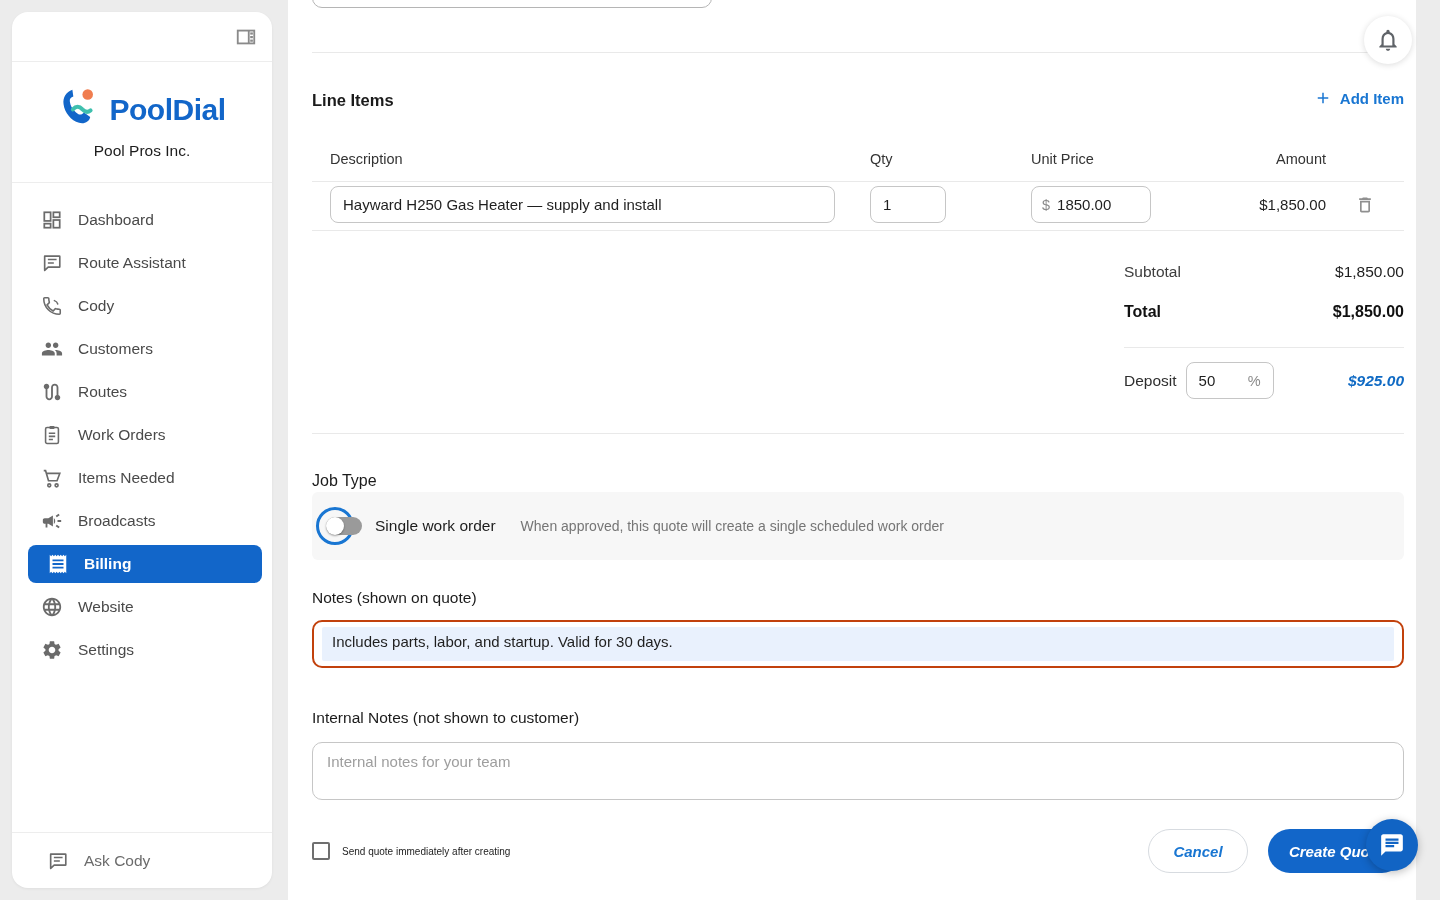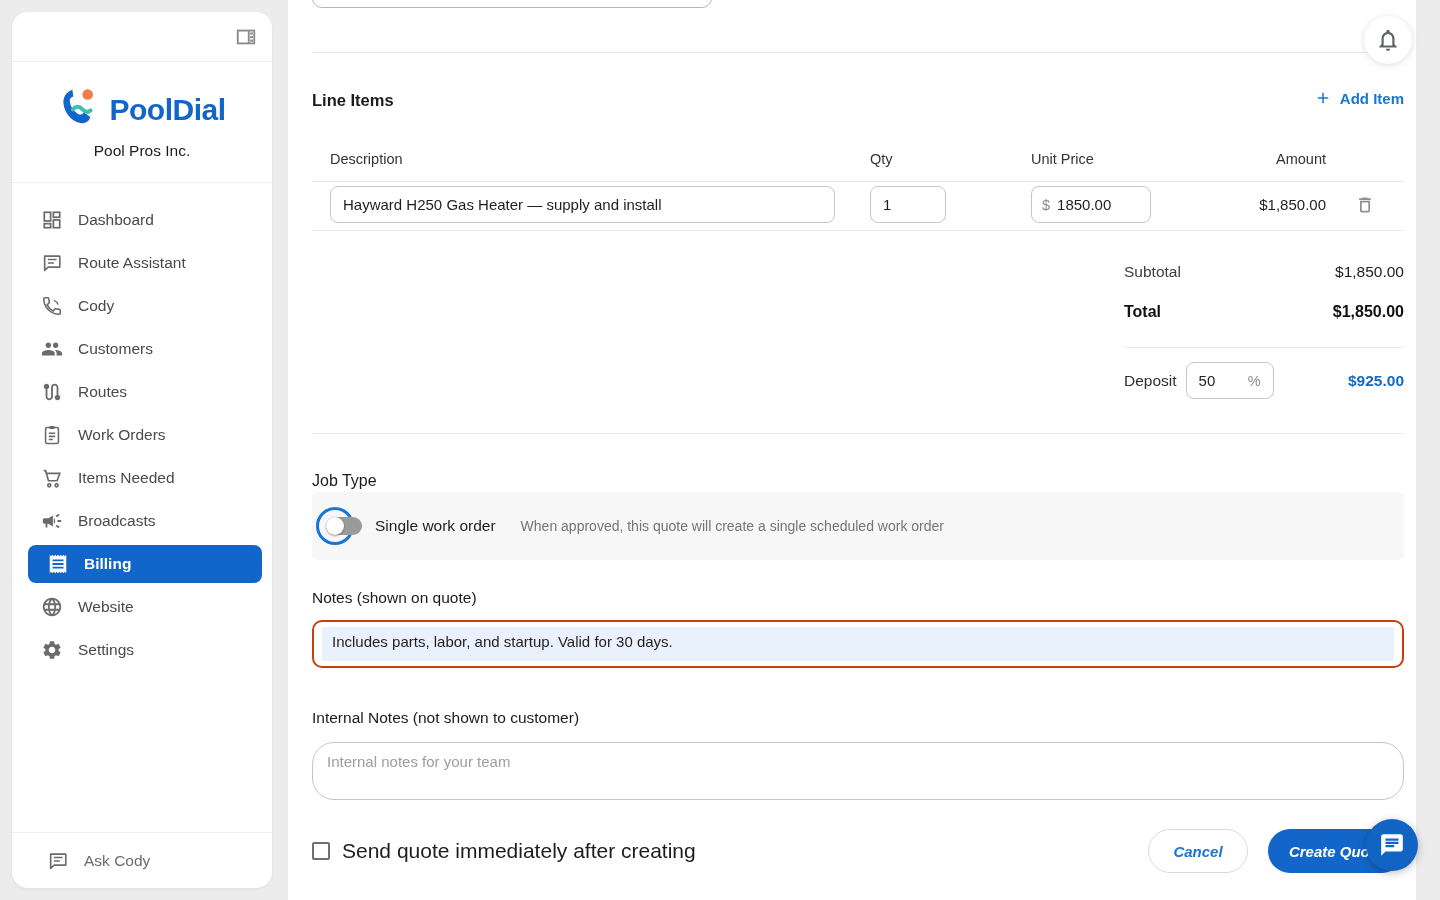--- a/index.html
+++ b/index.html
@@ -96,21 +96,21 @@
   .t-div { position:absolute; top:84px; left:0; right:0; }
   .t-dep { top:99px; height:37px; }
   .dep-left { display:flex; align-items:center; gap:9px; }
   .dep-label { font-size:15.5px; color:#2e2e2e; }
   .dep-input {
     width:88px; height:37px; border:1px solid #c6c6c6; border-radius:8px;
     display:flex; align-items:center; padding:0 12px; background:#fff;
   }
   .dep-input input { border:none; outline:none; width:34px; font-size:15px; font-family:inherit; color:#1f1f1f; }
   .dep-pct { margin-left:auto; color:#8a8a8a; font-size:14.5px; }
-  .dep-amount { color:#0f6ac4; font-weight:700; font-size:15.5px; }
+  .dep-amount { color:#0f6ac4; font-weight:700; font-size:15.5px;font-style:italic; }
   .d-full { left:24px; right:12px; top:473px; }
   
   .job-title { left:24px; top:512px; font-size:16px; font-weight:500; color:#1b1b1b; }
   .job-panel {
     left:24px; right:12px; top:532px; height:68px; background:#f7f7f7; border-radius:6px;
     display:flex; align-items:center; padding-left:10px;
   }
   .switch { position:relative; width:44px; height:40px; cursor:pointer; flex:none; }
   .switch-track { position:absolute; left:4px; top:11px; width:36px; height:18px; border-radius:9px; background:#9a9a9a; }
   .switch-ring { position:absolute; left:-6px; top:1px; width:38px; height:38px; border:3px solid #1976d2; border-radius:50%; }
@@ -120,29 +120,29 @@
   
   .notes-label { left:24px; top:629px; font-size:15.5px; font-weight:500; color:#1b1b1b; }
   .notes-box {
     left:24px; right:12px; top:660px; height:48px;
     border:2px solid #c2410c; border-radius:10px; background:#fff; padding:5px 8px; cursor:text;
   }
   .notes-fill { background:#e9f1fd; height:100%; border-radius:2px; padding:6px 10px; font-size:15px; color:#1f1f1f; }
   .int-label { left:24px; top:749px; font-size:15.5px; font-weight:500; color:#1b1b1b; }
   .int-box { left:24px; right:12px; top:782px; height:58px; }
   .int-box textarea {
-    width:100%; height:100%; border:1px solid #c6c6c6; border-radius:22px;
+    width:100%; height:100%; border:1px solid #c6c6c6; border-radius:10px;
     padding:10px 14px; font-size:15px; font-family:inherit; resize:none; outline:none; color:#1f1f1f;
   }
   .int-box textarea::placeholder { color:#9e9e9e; }
   
   .page-footer { left:24px; right:12px; top:869px; height:44px; display:flex; align-items:center; justify-content:space-between; }
   .f-left { display:flex; align-items:center; gap:12px; }
   .checkbox { width:18px; height:18px; border:2px solid #6f6f6f; border-radius:2px; background:#fff; cursor:pointer; flex:none; }
-  .f-label { font-size:21px; color:#1d1d1d; }
+  .f-label { font-size:10px; color:#1d1d1d; }
   .f-right { display:flex; align-items:center; gap:20px; }
   .btn { height:44px; border-radius:22px; font-size:15px; font-weight:700; font-family:inherit; display:flex; align-items:center; justify-content:center; cursor:pointer;font-style:italic; }
   .btn-cancel { width:100px; border:1px solid #d7dbe0; background:#fff; color:#1976d2; }
   .btn-create { width:136px; border:none; background:#1266c9; color:#fff; white-space:nowrap; overflow:hidden; }
   
   .bell-fab {
     position:absolute; top:16px; right:28px; width:48px; height:48px; border-radius:50%;
     background:#fff; box-shadow:0 1px 6px rgba(0,0,0,.14);
     display:flex; align-items:center; justify-content:center; color:#5f6368; z-index:5; border:none; cursor:pointer;
   }

